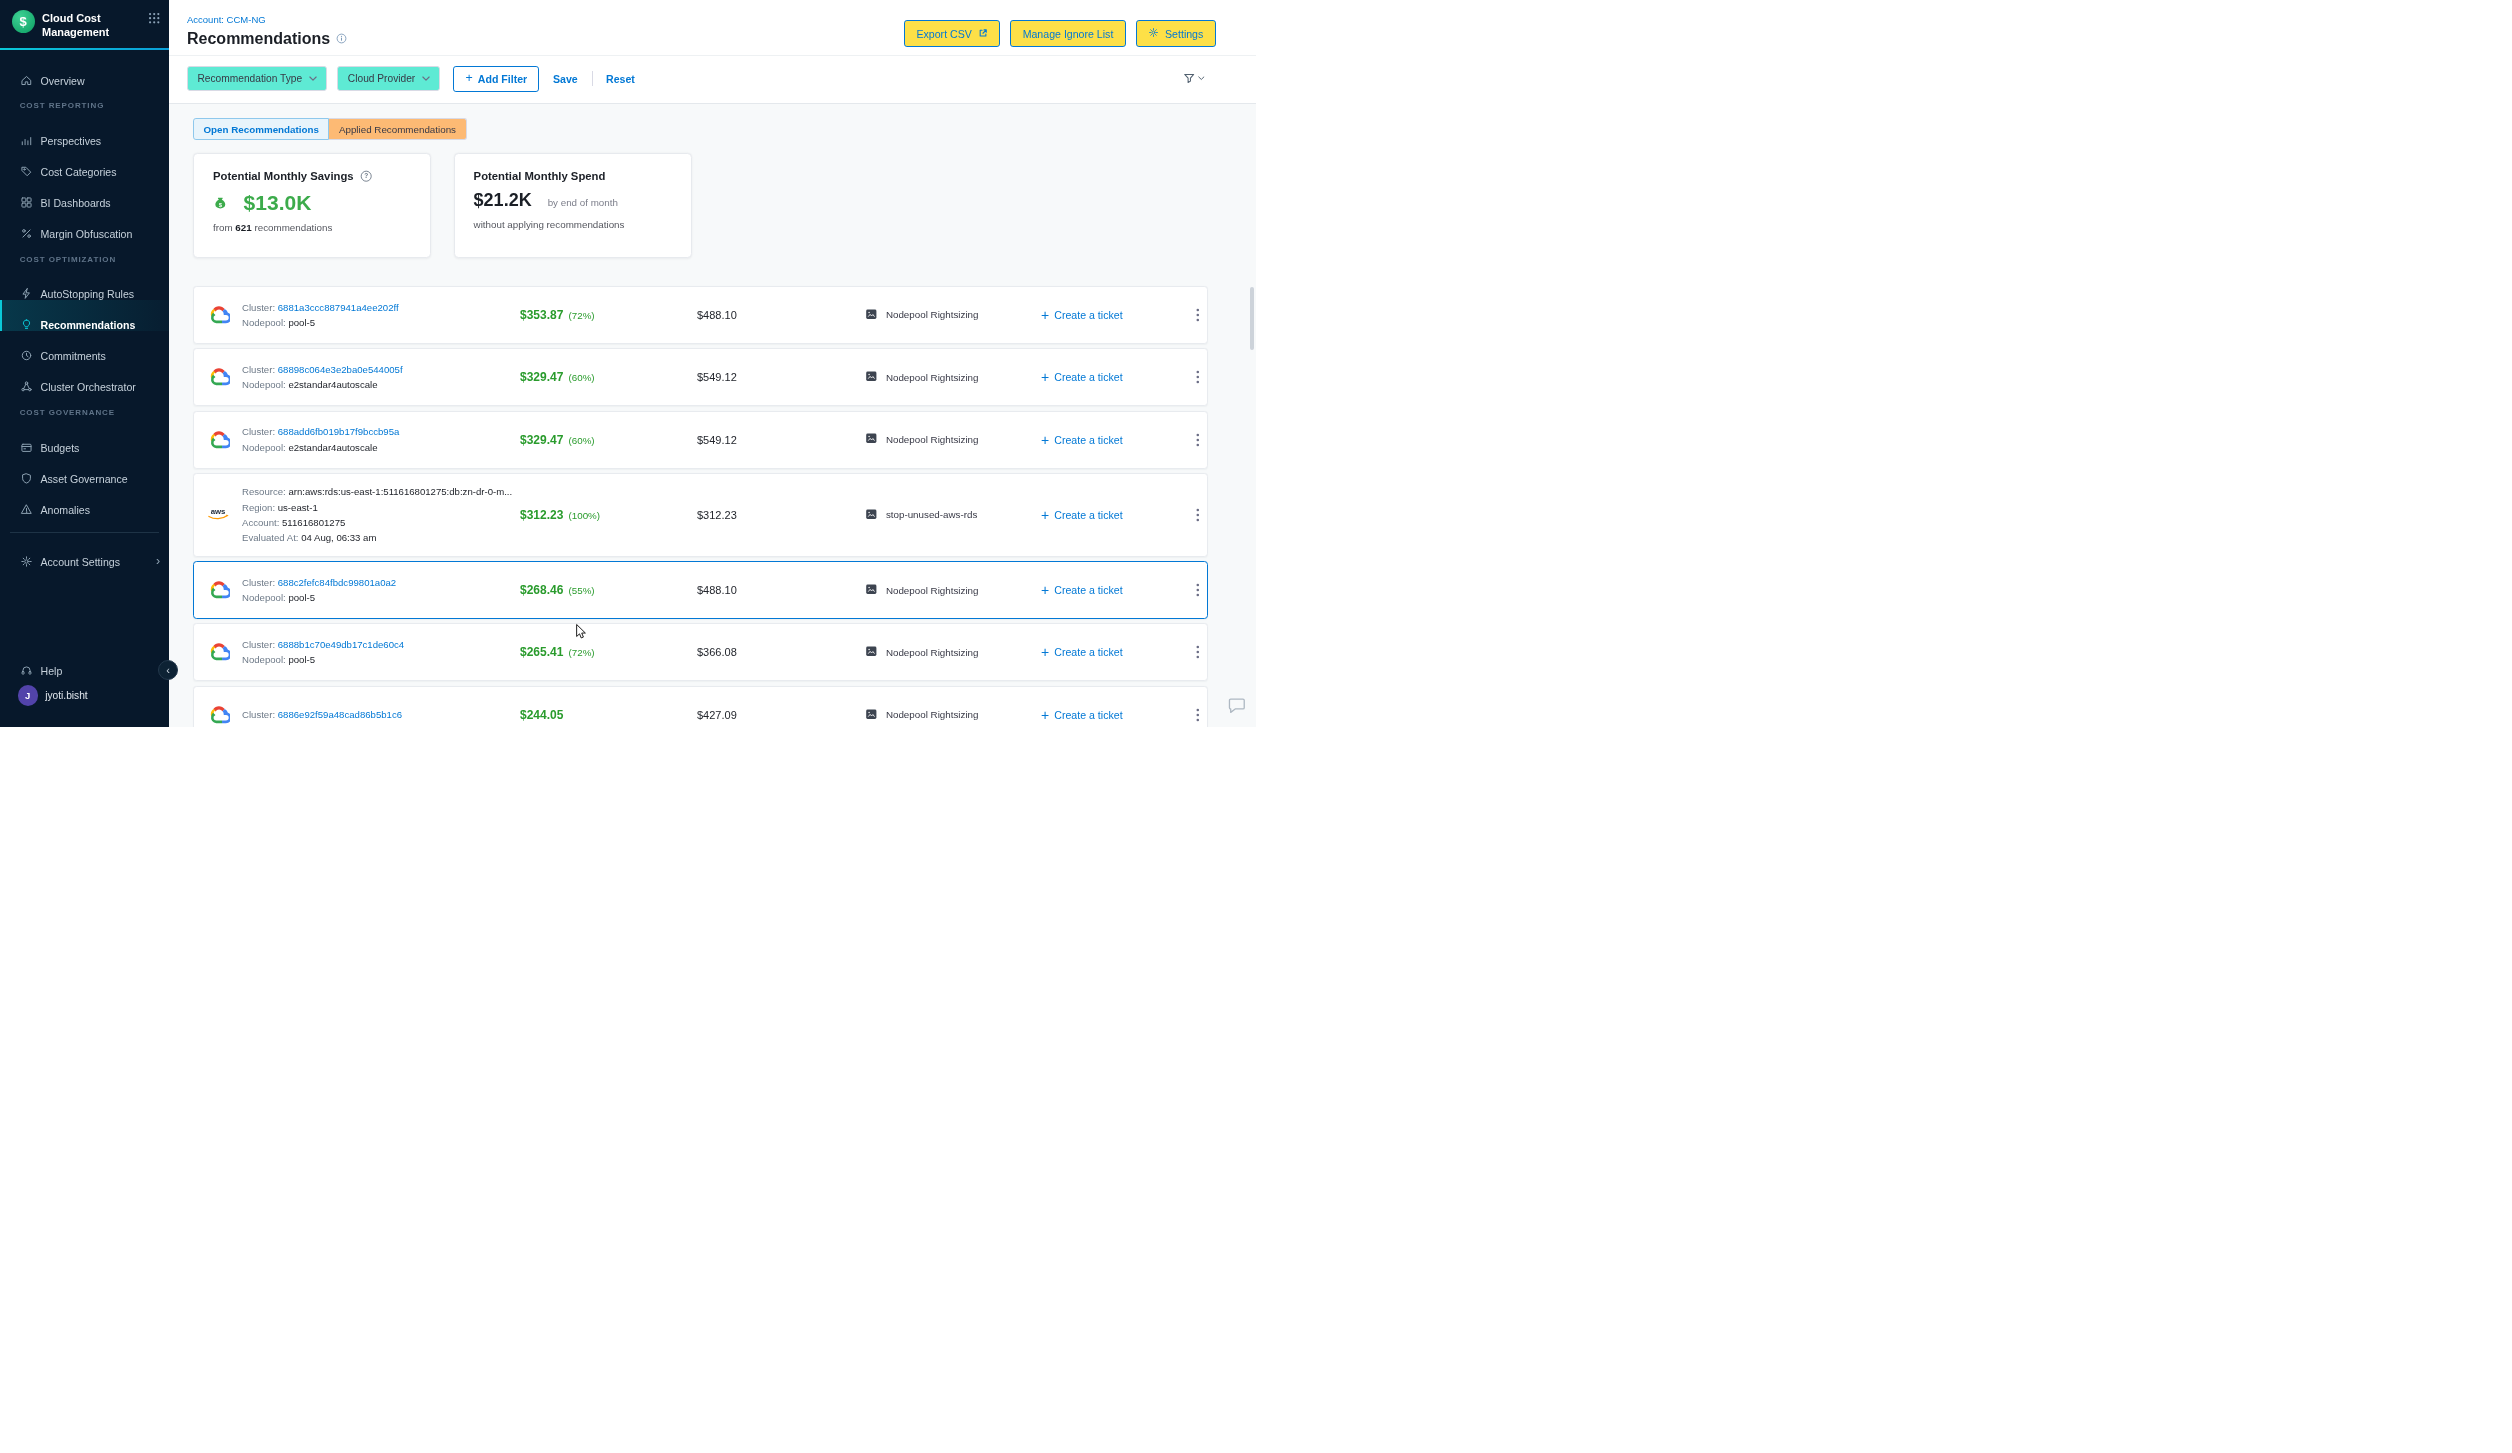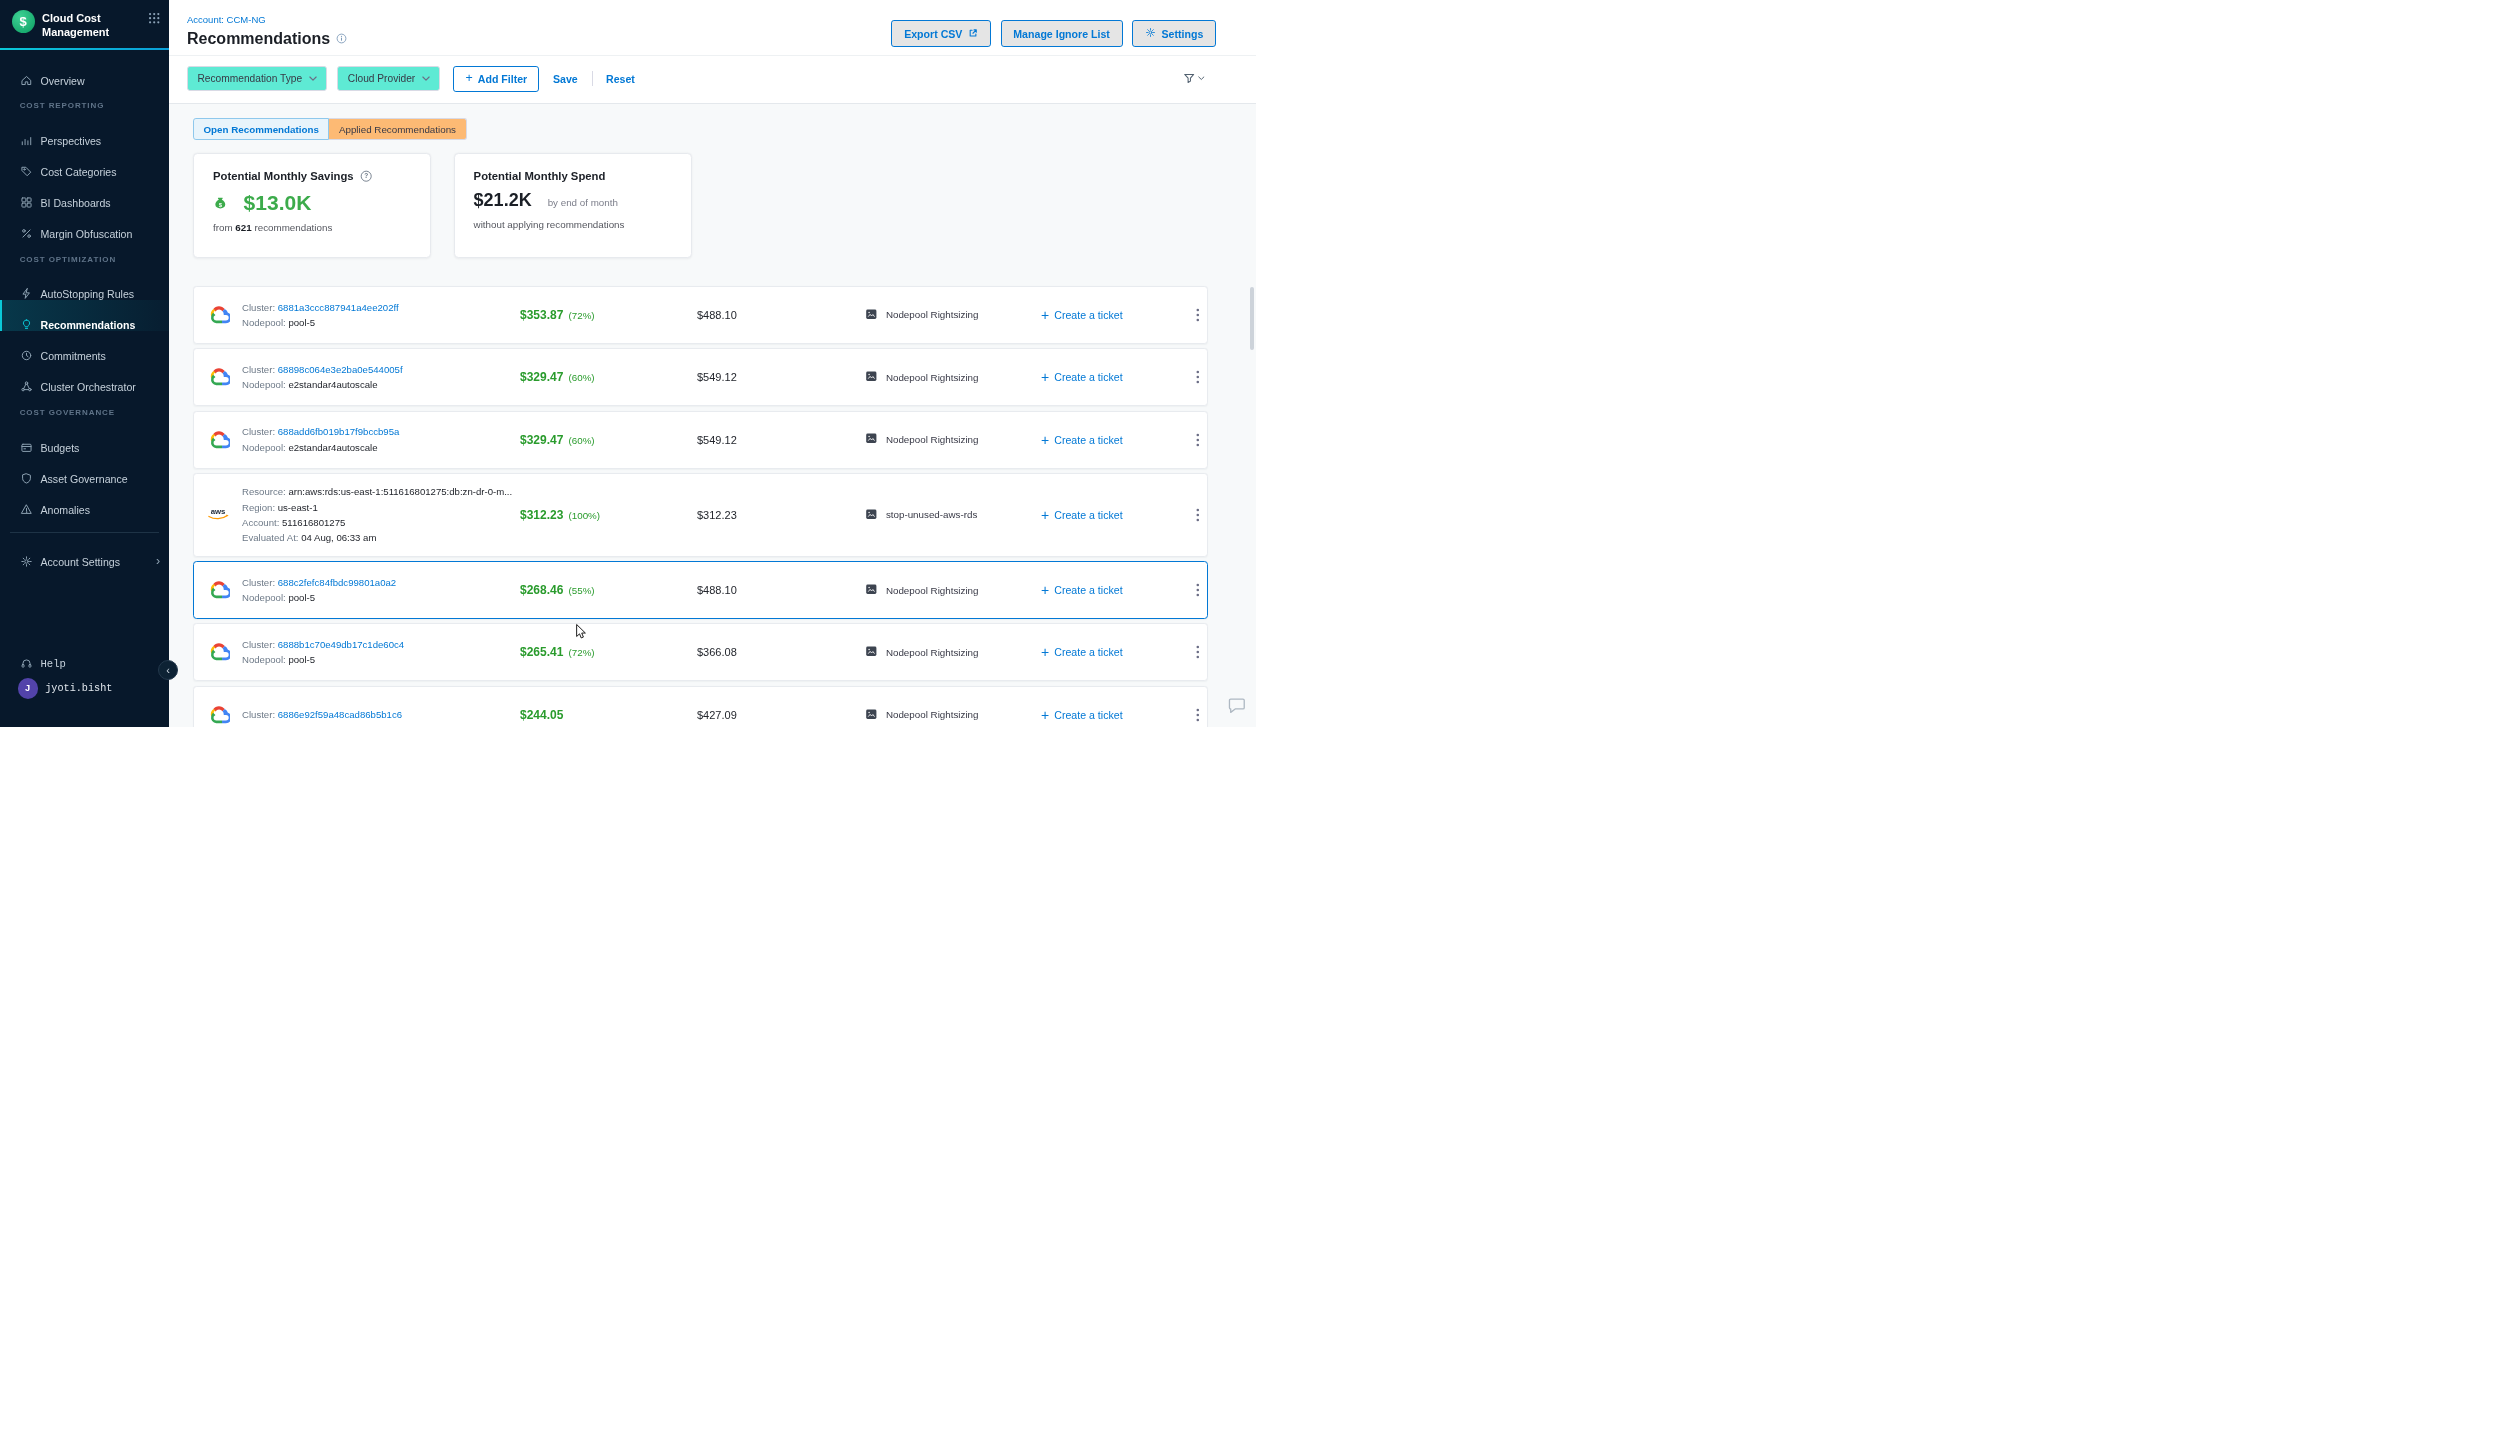--- a/index.html
+++ b/index.html
@@ -19,38 +19,38 @@
   .nav-heading { padding:14.6px 11.7px 5.8px 19.7px; font-size:8px; letter-spacing:0.9px; color:#5f7388; font-weight:700; }
   .nav-item { display:flex; align-items:flex-end; gap:8px; height:31px; padding:0 8.8px 0 17.5px;
     font-size:10.6px; color:#c6d1db; cursor:pointer; border-left:2.2px solid transparent; }
   .nav-icon { width:13px; height:13px; color:#8fa3b4; display:flex; align-items:center; flex-shrink:0; }
   .nav-icon svg, .ln-icon svg { width:13px; height:13px; fill:none; stroke:currentColor; stroke-width:1.5; stroke-linecap:round; stroke-linejoin:round; }
   .nav-item.active { background:linear-gradient(90deg, rgba(10,200,216,.18), rgba(10,200,216,.03));
     border-left-color:#0ac8d8; color:#fff; font-weight:700; }
   .nav-item.active .nav-icon { color:#0ac8d8; }
   .sidebar-divider { height:0.7px; background:#1e3346; margin:16px 10.2px 4.4px; }
   .chev { margin-left:auto; color:#8fa3b4; font-size:12.4px; line-height:1; }
-  .sidebar-bottom { margin-top:auto; padding-bottom:21px;font-family:Liberation Mono, monospace; }
+  .sidebar-bottom { margin-top:auto; padding-bottom:14px; }
   .user-row { display:flex; align-items:center; gap:7.3px; padding:8.8px 11.7px 7.3px 17.5px; font-size:10.2px; color:#e2e8ee; }
   .avatar { width:20.4px; height:20.4px; border-radius:50%; background:#5243aa; color:#fff; display:flex;
     align-items:center; justify-content:center; font-size:9.5px; font-weight:700; }
   .collapse-handle { position:absolute; left:158px; top:660px; width:20.4px; height:20.4px; border-radius:50%;
     background:#0d2234; border:0.7px solid #23384c; color:#cdd7e1; display:flex; align-items:center;
     justify-content:center; font-size:11px; z-index:5; cursor:pointer; }
 
   
   .main { flex:1; min-width:0; display:flex; flex-direction:column; background:#f7f9fa; position:relative; }
   .topbar { background:#fff; border-bottom:0.7px solid #eef1f3; padding:11.7px 40px 7.3px 18px;
     display:flex; justify-content:space-between; align-items:flex-start; }
   .account-link { color:#0278d5; font-size:9.5px; cursor:pointer; display:inline-block; margin-bottom:5.1px; }
   .title-row { display:flex; align-items:center; gap:5.8px; }
   .page-title { font-size:16px; font-weight:700; color:#1b1f26; }
   .top-actions { display:flex; gap:9.5px; padding-top:8.8px; }
   .btn-outline { display:flex; align-items:center; gap:5.8px; border:0.7px solid #0278d5; color:#0278d5;
-    background:#e5e5e5; border-radius:2.9px; padding:5.8px 11.7px; font-size:10.6px; font-weight:700; cursor:pointer; }
+    background:#fde047; border-radius:2.9px; padding:5.8px 11.7px; font-size:10.6px; font-weight:400; cursor:pointer; }
   .btn-outline svg { fill:none; stroke:currentColor; stroke-width:1.5; stroke-linecap:round; stroke-linejoin:round; }
 
   .filterbar { background:#fff; border-bottom:0.7px solid #e4e8ec; padding:9.5px 51px 11px 18px;
     display:flex; align-items:center; gap:10.2px; }
   .select-pill { display:flex; align-items:center; gap:6.6px; background:#5eead4; border:0.7px solid #d9dae5;
     border-radius:2.9px; padding:5.8px 9.5px; font-size:10.2px; color:#383946; cursor:pointer; }
   .select-pill svg { stroke:#6b6d85; fill:none; stroke-width:1.6; stroke-linecap:round; stroke-linejoin:round; }
   .add-filter { display:flex; align-items:center; gap:5.1px; border:0.7px solid #0278d5; color:#0278d5;
     background:#fff; border-radius:2.9px; padding:5.8px 11px; font-size:10.6px; font-weight:700; cursor:pointer; margin-left:2.9px; }
   .add-filter .plus-sm { font-size:12.4px; font-weight:400; line-height:1; }

